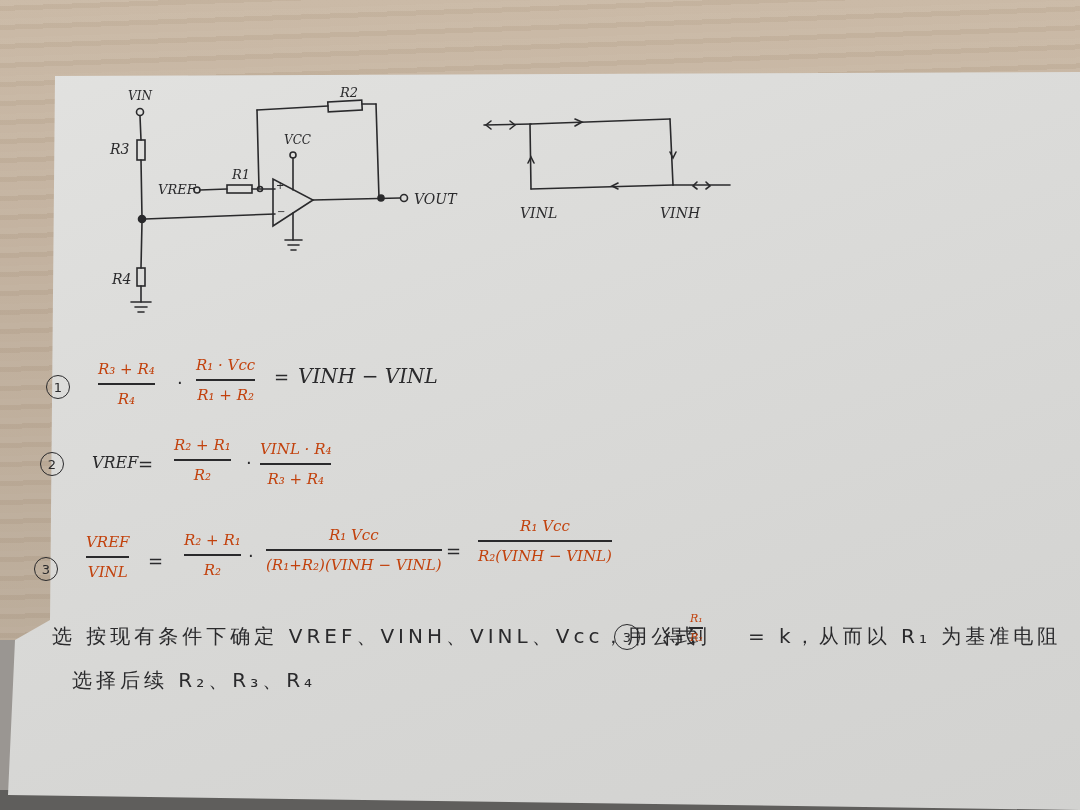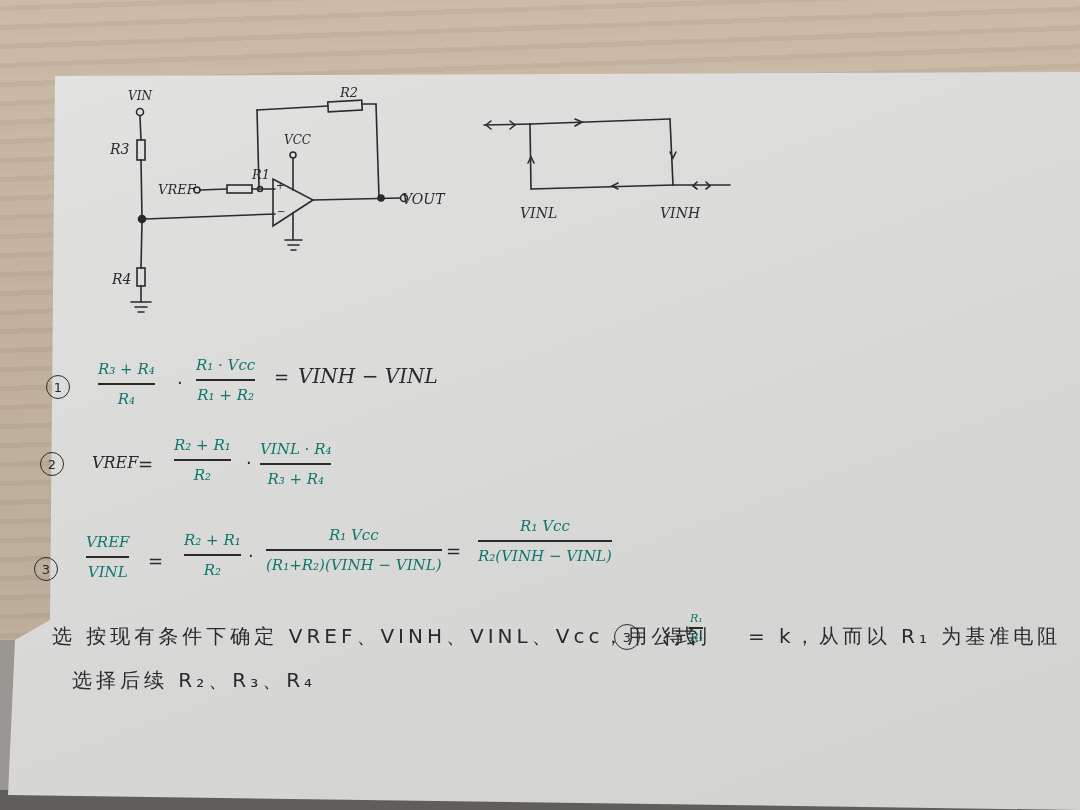--- a/index.html
+++ b/index.html
@@ -27,21 +27,21 @@
     background: linear-gradient(160deg, #e3e3e1 0%, #dcdcda 35%, #d6d6d4 70%, #d2d2d0 100%);
   }
   .ink {
     position:absolute;
     color:#2a2a2c;
     font-family: "DejaVu Sans", sans-serif;
     white-space:nowrap;
     line-height:1;
   }
   .hand { font-family: "DejaVu Serif", serif; font-style: italic; }
-  .frac { position:absolute; display:flex; flex-direction:column; align-items:center; color:#0f766e; }
+  .frac { position:absolute; display:flex; flex-direction:column; align-items:center; color:#c2410c; }
   .frac .num, .frac .den { font-family:"DejaVu Serif", serif; font-style:italic; font-size:15px; white-space:nowrap; }
   .frac .bar { height:1.5px; background:#2a2a2c; margin:5px 0; align-self:stretch; }
   .circled {
     position:absolute; width:22px; height:22px; border:1.6px solid #2a2a2c; border-radius:50%;
     display:flex; align-items:center; justify-content:center;
     font-family:"DejaVu Sans", sans-serif; font-size:13px; color:#2a2a2c;
   }
   .op { position:absolute; font-family:"DejaVu Sans", sans-serif; font-size:18px; color:#2a2a2c; }
   .cn { font-family:"DejaVu Sans", sans-serif; font-size:20px; letter-spacing:4px; }
   svg { position:absolute; left:0; top:0; }
@@ -113,25 +113,25 @@
     <polyline points="618,183 612,186 618,189"></polyline>
     <line x1="673" y1="185" x2="730" y2="185"></line>
     <polyline points="697,182 693,186 697,189"></polyline>
     <polyline points="706,182 710,186 706,189"></polyline>
   </g>
 </svg>
 
 <div class="ink hand" style="left:128px;top:90px;font-size:12px;">VIN</div>
 <div class="ink hand" style="left:110px;top:142px;font-size:14px;">R3</div>
 <div class="ink hand" style="left:112px;top:272px;font-size:14px;">R4</div>
-<div class="ink hand" style="left:232px;top:168px;font-size:13px;margin-left:20px;">R1</div>
+<div class="ink hand" style="left:232px;top:168px;font-size:13px;">R1</div>
 <div class="ink hand" style="left:340px;top:86px;font-size:13px;">R2</div>
 <div class="ink hand" style="left:284px;top:134px;font-size:12px;">VCC</div>
 <div class="ink hand" style="left:158px;top:183px;font-size:13px;">VREF</div>
-<div class="ink hand" style="left:402px;top:192px;font-size:14px;">VOUT</div>
+<div class="ink hand" style="left:414px;top:192px;font-size:14px;">VOUT</div>
 <div class="ink" style="left:276px;top:181px;font-size:10px;">+</div>
 <div class="ink" style="left:277px;top:207px;font-size:10px;">−</div>
 
 <div class="ink hand" style="left:520px;top:206px;font-size:14px;">VINL</div>
 <div class="ink hand" style="left:660px;top:206px;font-size:14px;">VINH</div>
 
 <div class="circled" style="left:46px;top:375px;">1</div>
 <div class="frac" style="left:98px;top:360px;">
   <span class="num">R₃ + R₄</span>
   <span class="bar"></span>

